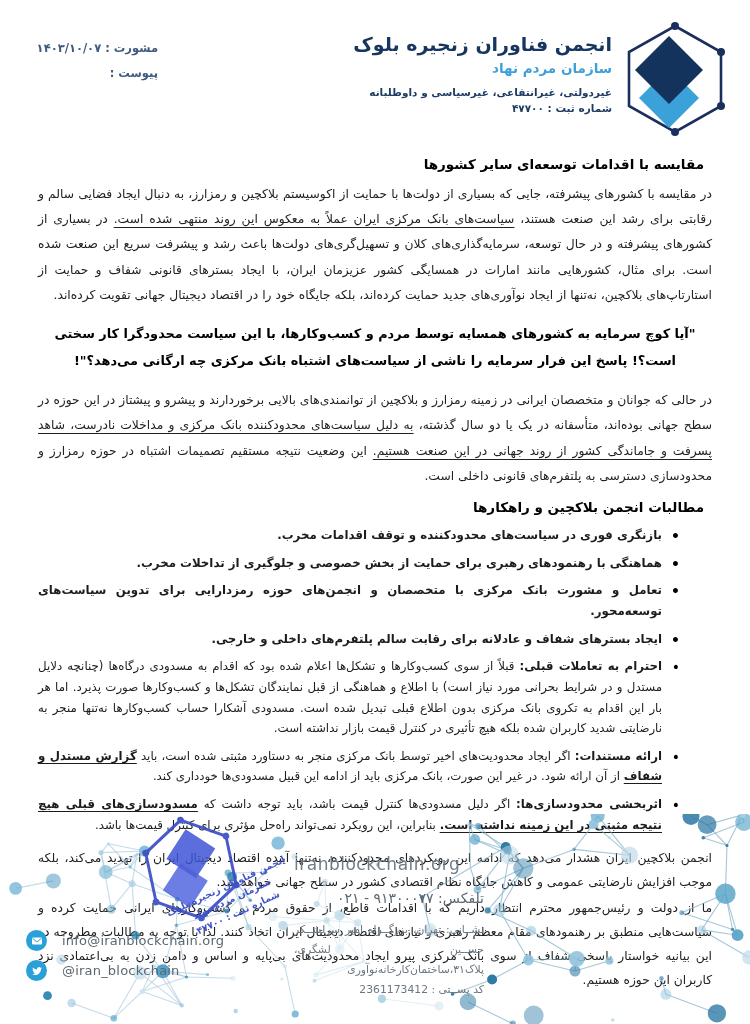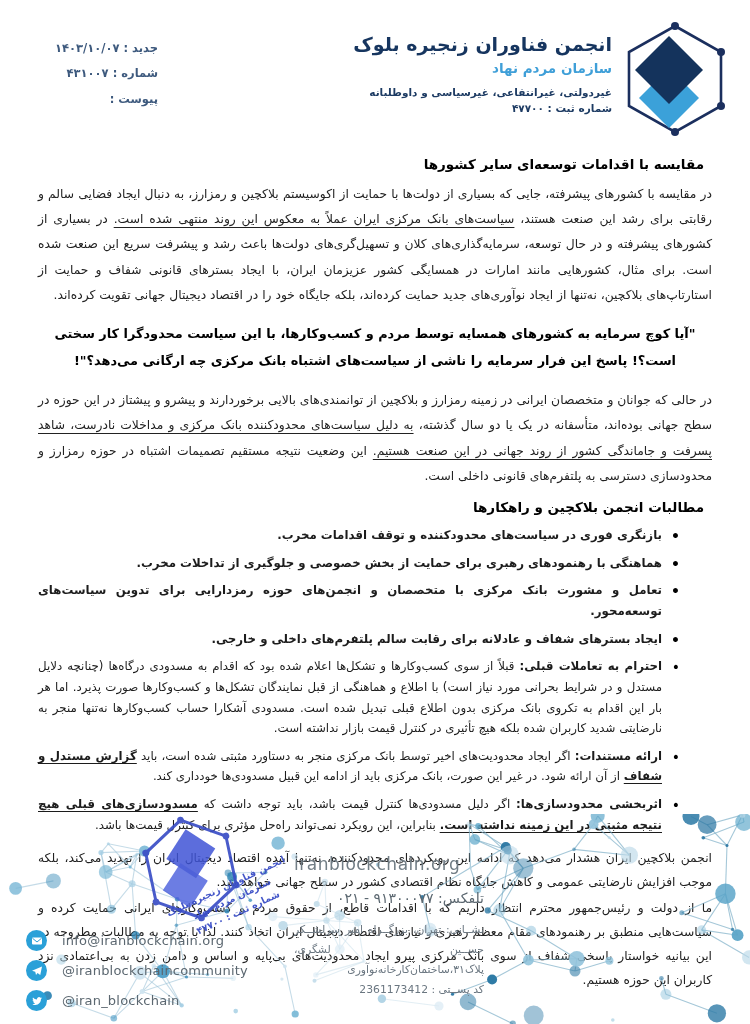--- a/index.html
+++ b/index.html
@@ -54,26 +54,22 @@
   .addr{ font-size:10.8px; color:#6a7680; line-height:1.85; margin-top:14px; text-align:justify; }
   .postal{ font-size:10.8px; color:#6a7680; line-height:1.8; }
 </style>
 </head>
 <body>
 
 <div class="page">
 
   <div class="meta-block">
     <div>
-      <span>جدید :</span>
+      <span>مشورت :</span>
       <span>۱۴۰۳/۱۰/۰۷</span>
-    </div>
-    <div>
-      <span>شماره :</span>
-      <span>۴۳۱۰۰۷</span>
     </div>
     <div>
       <span>پیوست :</span>
     </div>
   </div>
 
   <div class="org-logo">
     <svg width="110" height="120" viewBox="0 0 110 120">
       <polygon points="55,6 101,32 101,86 55,112 9,86 9,32" fill="none" stroke="#1b2f5e" stroke-width="2.6"></polygon>
       <circle cx="55" cy="6" r="4" fill="#1b2f5e"></circle>
@@ -365,28 +361,20 @@
           <svg width="12" height="12" viewBox="0 0 24 24">
               <rect x="2" y="5" width="20" height="14" rx="2" fill="#ffffff"></rect>
               <path d="M3 6.5 L12 14 L21 6.5" fill="none" stroke="#2aa0d8" stroke-width="2"></path>
             </svg>
         </span>
         <span class="ctext">info@iranblockchain.org</span>
       </div>
       <div class="contact-row">
         <span class="cicon">
           <svg width="12" height="12" viewBox="0 0 24 24">
-              <path d="M22 3 L2 11.5 L8.5 13.5 L10 20 L13 16 L18.5 20 Z" fill="#ffffff"></path>
-            </svg>
-        </span>
-        <span class="ctext">@iranblockchaincommunity</span>
-      </div>
-      <div class="contact-row">
-        <span class="cicon">
-          <svg width="12" height="12" viewBox="0 0 24 24">
               <path d="M22 5.9c-.7.3-1.5.6-2.3.7.8-.5 1.5-1.3 1.8-2.2-.8.5-1.7.8-2.6 1A4 4 0 0 0 12 8.2c0 .3 0 .6.1.9A11.3 11.3 0 0 1 3.9 5a4 4 0 0 0 1.2 5.3c-.6 0-1.3-.2-1.8-.5v.1c0 1.9 1.4 3.5 3.2 3.9a4 4 0 0 1-1.8.1 4 4 0 0 0 3.7 2.8A8 8 0 0 1 2.5 18.3 11.3 11.3 0 0 0 8.6 20c7.3 0 11.3-6 11.3-11.3v-.5c.8-.6 1.5-1.3 2.1-2.3z" fill="#ffffff"></path>
             </svg>
         </span>
         <span class="ctext">@iran_blockchain</span>
       </div>
     </div>
 
     <div class="site-block">
       <div class="website">iranblockchain.org</div>
       <div class="phone">

